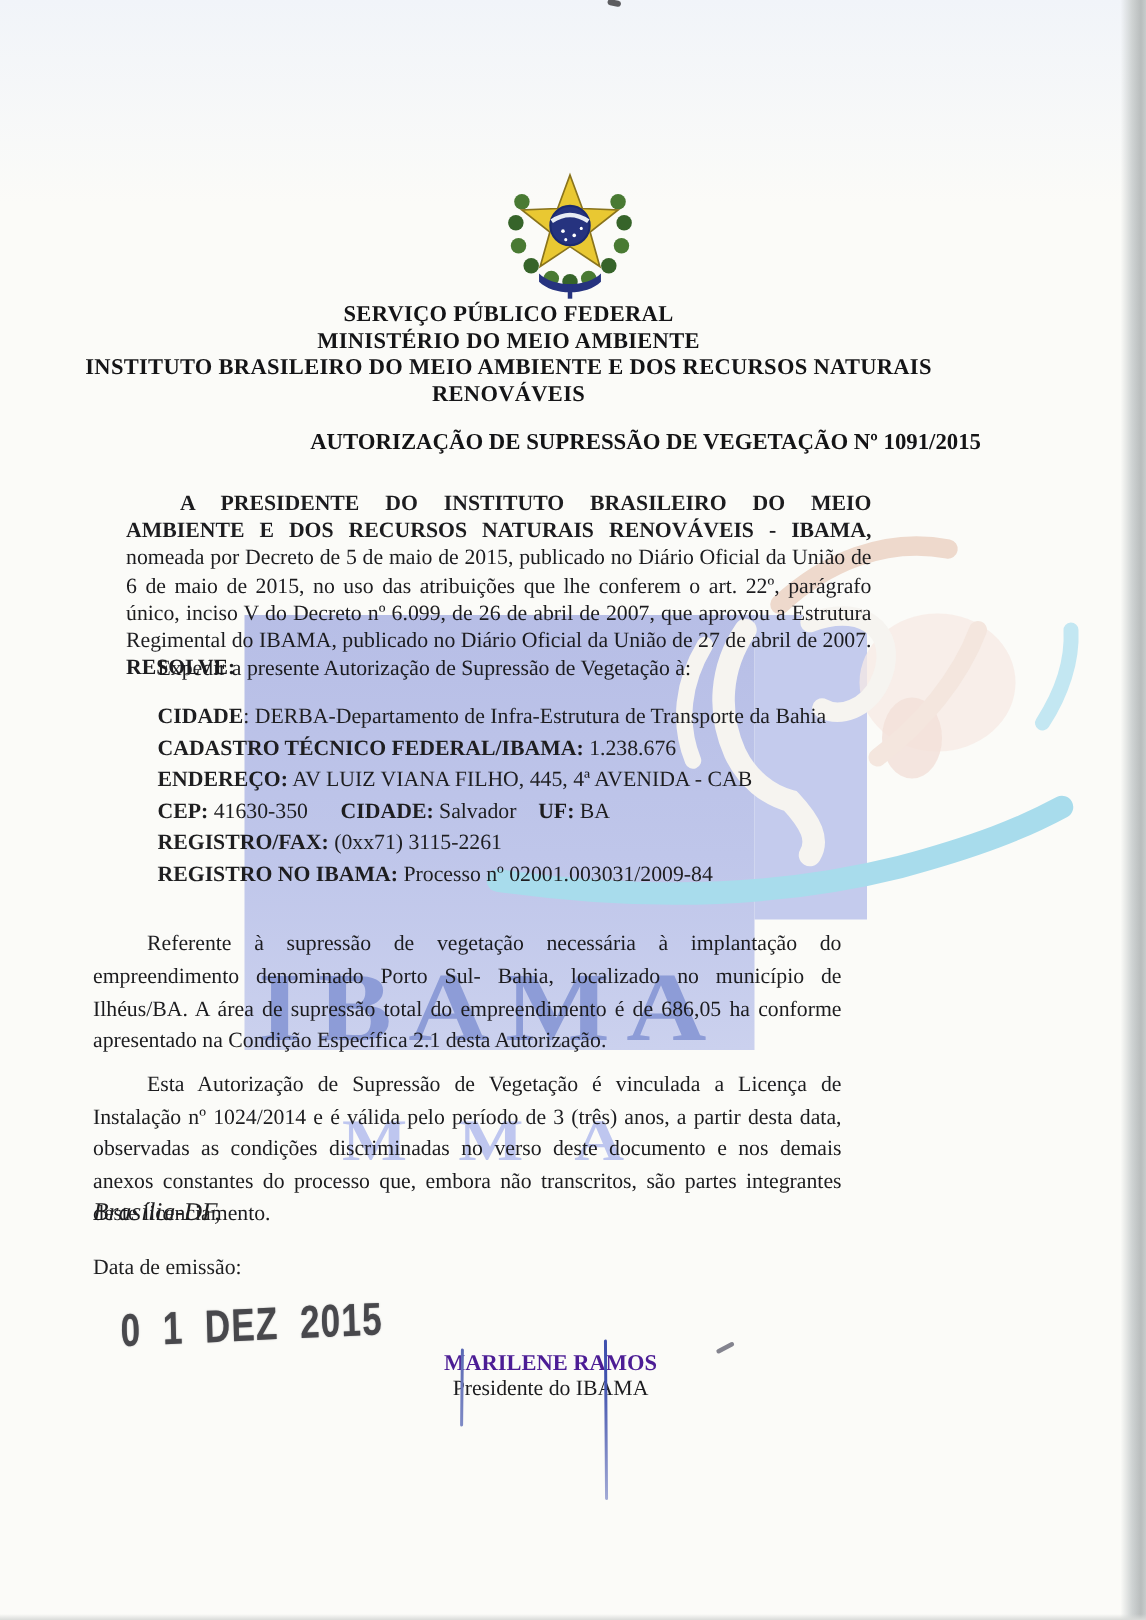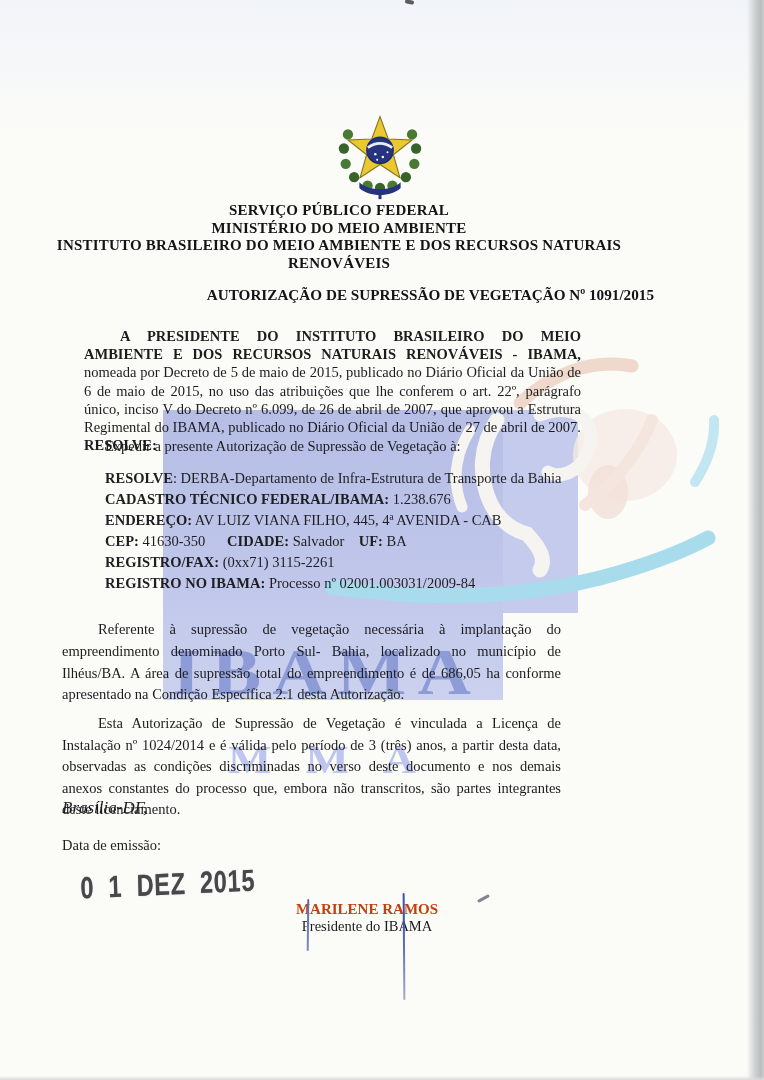--- a/index.html
+++ b/index.html
@@ -43,21 +43,21 @@
   .vinculada{left:62px;top:713px;width:499px;line-height:21.5px;text-align:justify;text-indent:36px;}
   .city-line{left:62px;top:798px;font-size:17px;font-style:italic;}
   .emission-line{left:62px;top:837px;font-size:14.5px;}
   
   .date-stamp{left:80px;top:871px;z-index:3;
     font-family:"Liberation Sans",sans-serif;font-weight:bold;font-size:30px;
     letter-spacing:1px;word-spacing:9px;color:#48484c;
     transform:scale(.78,1.02) rotate(-2deg);transform-origin:0 0;white-space:nowrap;
     text-shadow:0 0 1px rgba(70,70,76,.55);}
   .sig-block{left:287px;top:901px;width:160px;text-align:center;z-index:2;}
-  .sig-name{font-weight:bold;font-size:15px;color:#c2410c;}
+  .sig-name{font-weight:bold;font-size:15px;color:#4c1d95;}
   .sig-role{font-size:14.5px;color:#1c1c1f;}
   .pen{z-index:3;border-radius:1px;}
   .pen-left{left:307px;top:899px;width:2px;height:52px;
     background:linear-gradient(#5a68b4,#7e8ac5);transform:rotate(.6deg);}
   .pen-right{left:403px;top:893px;width:2px;height:107px;
     background:linear-gradient(#3f51ae 25%,#7b86c4 70%,#a3abd6);transform:rotate(-.4deg);}
   .pen-tick{left:477px;top:897px;width:13px;height:3px;background:#84848f;
     border-radius:2px;transform:rotate(-28deg);}
   b{font-weight:bold;}
 </style>
@@ -122,21 +122,21 @@
     <div>INSTITUTO BRASILEIRO DO MEIO AMBIENTE E DOS RECURSOS NATURAIS</div>
     <div>RENOVÁVEIS</div>
   </div>
 <div class="abs doc doc-title">AUTORIZAÇÃO DE SUPRESSÃO DE VEGETAÇÃO Nº 1091/2015</div>
 
 <div class="abs doc para preamble"><b>A PRESIDENTE DO INSTITUTO BRASILEIRO DO MEIO AMBIENTE E DOS RECURSOS NATURAIS RENOVÁVEIS - IBAMA,</b><span> nomeada por Decreto de 5 de maio de 2015, publicado no Diário Oficial da União de 6 de maio de 2015, no uso das atribuições que lhe conferem o art. 22º, parágrafo único, inciso V do Decreto nº 6.099, de 26 de abril de 2007, que aprovou a Estrutura Regimental do IBAMA, publicado no Diário Oficial da União de 27 de abril de 2007. </span><b>RESOLVE:</b></div>
 
 <div class="abs doc para expedir">Expedir a presente Autorização de Supressão de Vegetação à:</div>
 
 <div class="abs doc company-block">
-    <div class="line"><b>RESOLVE</b><span>: DERBA-Departamento de Infra-Estrutura de Transporte da Bahia</span></div>
+    <div class="line"><b>CIDADE</b><span>: DERBA-Departamento de Infra-Estrutura de Transporte da Bahia</span></div>
     <div class="line"><b>CADASTRO TÉCNICO FEDERAL/IBAMA:</b><span> 1.238.676</span></div>
     <div class="line"><b>ENDEREÇO:</b><span> AV LUIZ VIANA FILHO, 445, 4ª AVENIDA - CAB</span></div>
     <div class="line"><b>CEP:</b><span> 41630-350      </span><b>CIDADE:</b><span> Salvador    </span><b>UF:</b><span> BA</span></div>
     <div class="line"><b>REGISTRO/FAX:</b><span> (0xx71) 3115-2261</span></div>
     <div class="line"><b>REGISTRO NO IBAMA:</b><span> Processo nº 02001.003031/2009-84</span></div>
   </div>
 
 <div class="abs doc para referente">Referente à supressão de vegetação necessária à implantação do empreendimento denominado Porto Sul- Bahia, localizado no município de Ilhéus/BA. A área de supressão total do empreendimento é de 686,05 ha conforme apresentado na Condição Específica 2.1 desta Autorização.</div>
 <div class="abs doc para vinculada">Esta Autorização de Supressão de Vegetação é vinculada a Licença de Instalação nº 1024/2014 e é válida pelo período de 3 (três) anos, a partir desta data, observadas as condições discriminadas no verso deste documento e nos demais anexos constantes do processo que, embora não transcritos, são partes integrantes deste licenciamento.</div>
 

